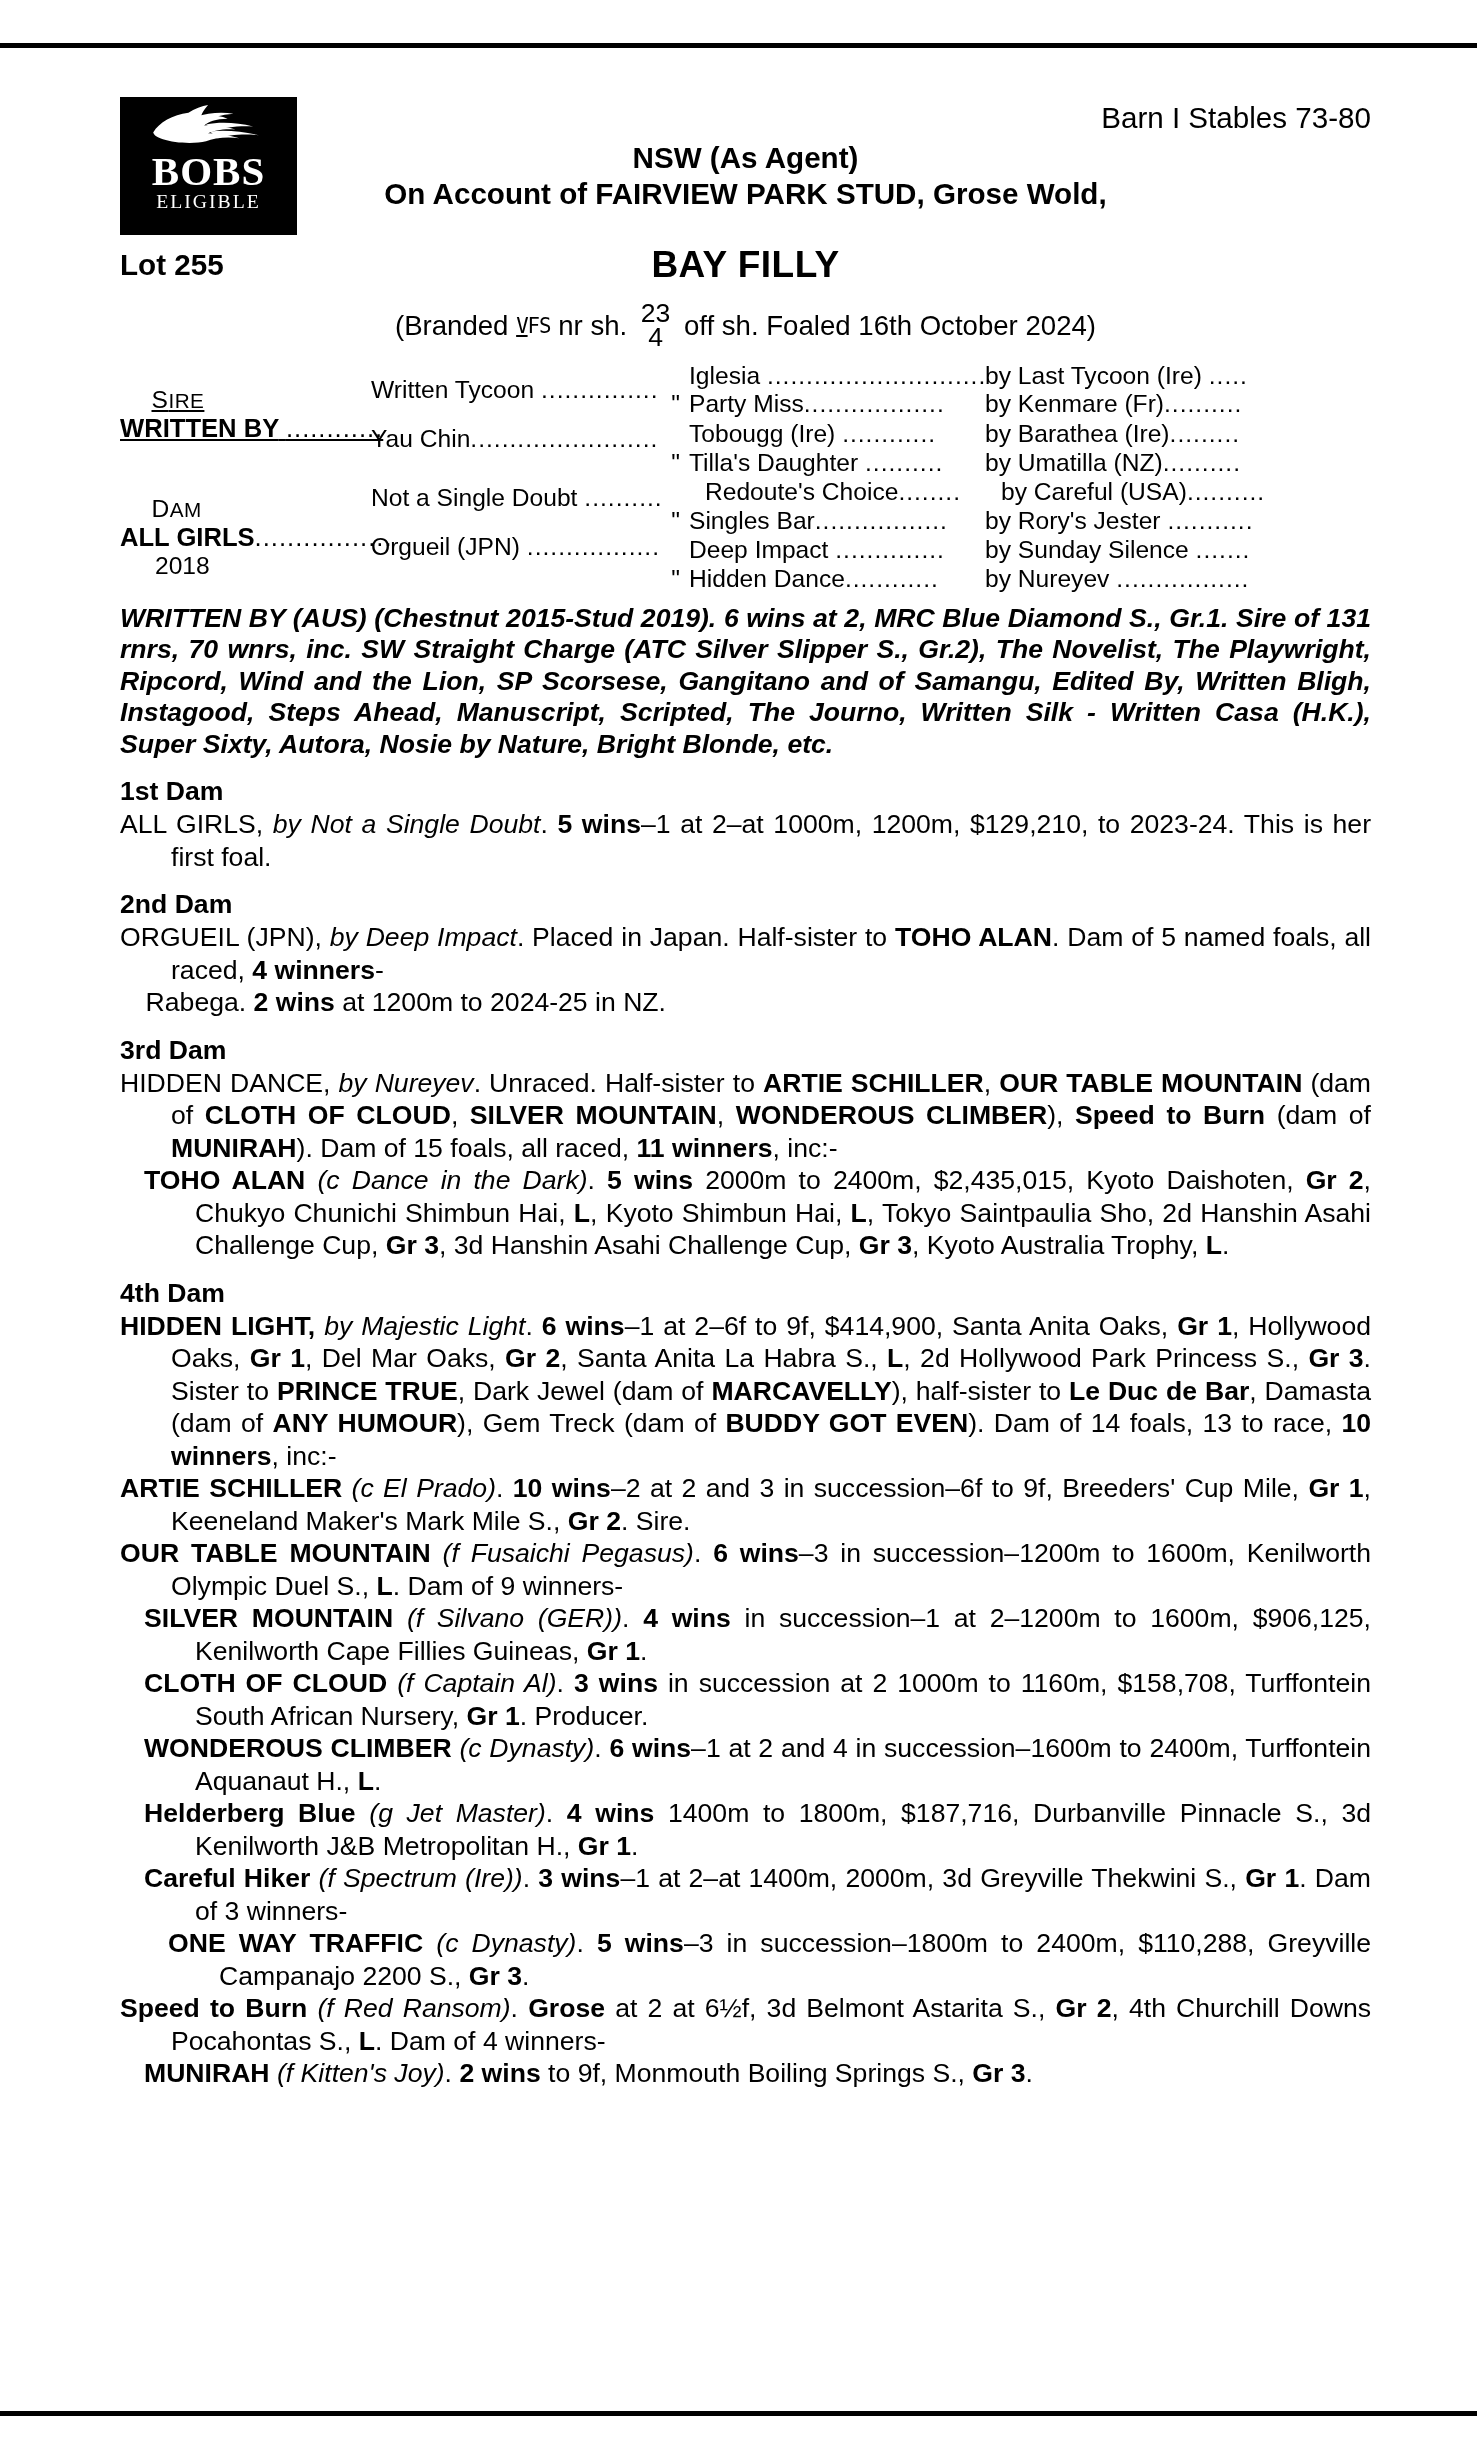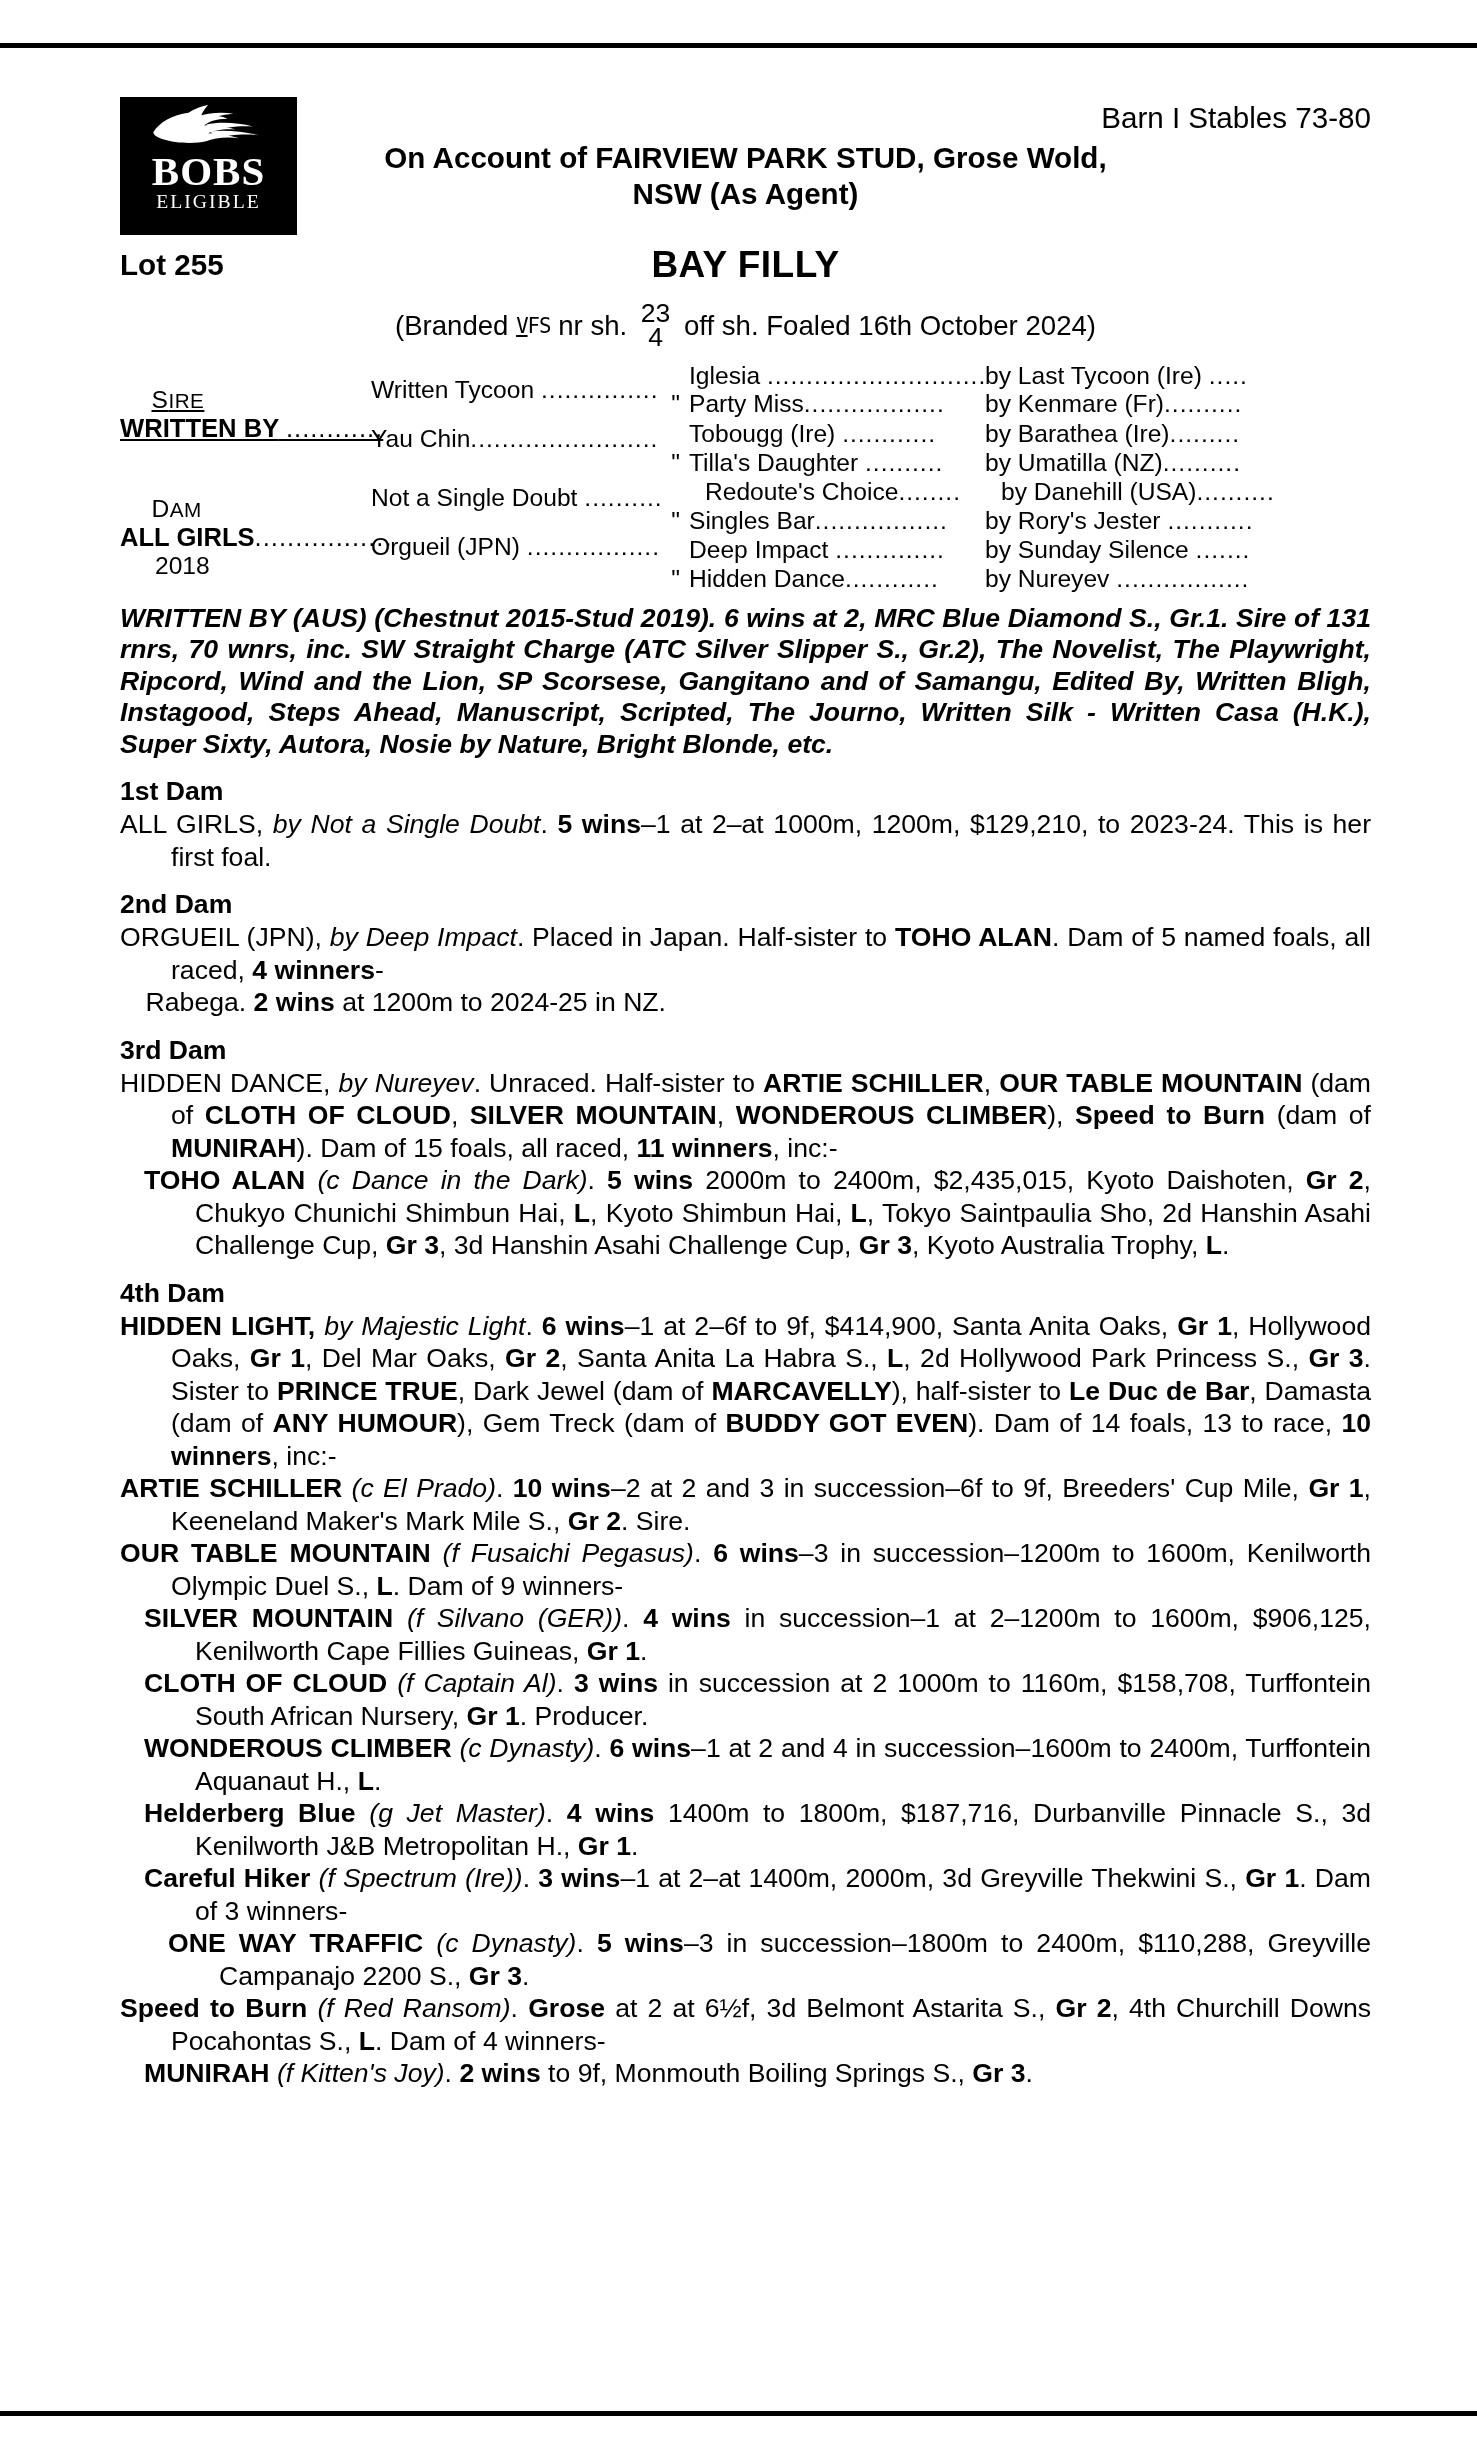--- a/index.html
+++ b/index.html
@@ -302,22 +302,22 @@
           <path fill="#ffffff" d="M66 29 C82 27 100 29 116 33 C100 31 84 33 74 36 Z"></path>
           <path fill="#ffffff" d="M52 14 C64 10 78 9 90 11 C78 12 66 15 58 19 Z"></path>
         </svg>
         <div class="bobs">BOBS</div>
         <div class="elig">ELIGIBLE</div>
       </div>
 
       <div class="barn">Barn I Stables 73-80</div>
 
       <div class="account">
+        <div>NSW (As Agent)</div>
         <div>On Account of FAIRVIEW PARK STUD, Grose Wold,</div>
-        <div>NSW (As Agent)</div>
       </div>
     </div>
 
     <div class="title-row">
       <div class="lot">Lot 255</div>
       <div class="bay-filly">BAY FILLY</div>
     </div>
 
     <div class="branded">
       <span>(Branded</span>
@@ -360,21 +360,21 @@
         <div class="ggp g-r5"><span class="quote">"</span><span>Singles Bar</span><span class="dots">.................</span></div>
         <div class="ggp g-r6"><span class="quote"></span><span>Deep Impact</span> <span class="dots">..............</span></div>
         <div class="ggp g-r7"><span class="quote">"</span><span>Hidden Dance</span><span class="dots">............</span></div>
       </div>
 
       <div class="col-d">
         <div class="ggp g-r0"><span>by Last Tycoon (Ire)</span> <span class="dots">.....</span></div>
         <div class="ggp g-r1"><span>by Kenmare (Fr)</span><span class="dots">..........</span></div>
         <div class="ggp g-r2"><span>by Barathea (Ire)</span><span class="dots">.........</span></div>
         <div class="ggp g-r3"><span>by Umatilla (NZ)</span><span class="dots">..........</span></div>
-        <div class="ggp g-r4"><span>by Danehill (USA)</span><span class="dots">..........</span></div>
+        <div class="ggp g-r4"><span>by Careful (USA)</span><span class="dots">..........</span></div>
         <div class="ggp g-r5"><span>by Rory's Jester</span> <span class="dots">...........</span></div>
         <div class="ggp g-r6"><span>by Sunday Silence</span> <span class="dots">.......</span></div>
         <div class="ggp g-r7"><span>by Nureyev</span> <span class="dots">.................</span></div>
       </div>
     </div>
 
     <div class="sire-para">WRITTEN BY (AUS) (Chestnut 2015-Stud 2019). 6 wins at 2, MRC Blue Diamond S., Gr.1. Sire of 131 rnrs, 70 wnrs, inc. SW Straight Charge (ATC Silver Slipper S., Gr.2), The Novelist, The Playwright, Ripcord, Wind and the Lion, SP Scorsese, Gangitano and of Samangu, Edited By, Written Bligh, Instagood, Steps Ahead, Manuscript, Scripted, The Journo, Written Silk - Written Casa (H.K.), Super Sixty, Autora, Nosie by Nature, Bright Blonde, etc.</div>
 
     <div class="dam-head">1st Dam</div>
     <div class="para"><span>ALL GIRLS,</span> <i>by Not a Single Doubt</i>. <b>5 wins</b><span>–1 at 2–at 1000m, 1200m, $129,210, to 2023-24. This is her first foal.</span></div>

